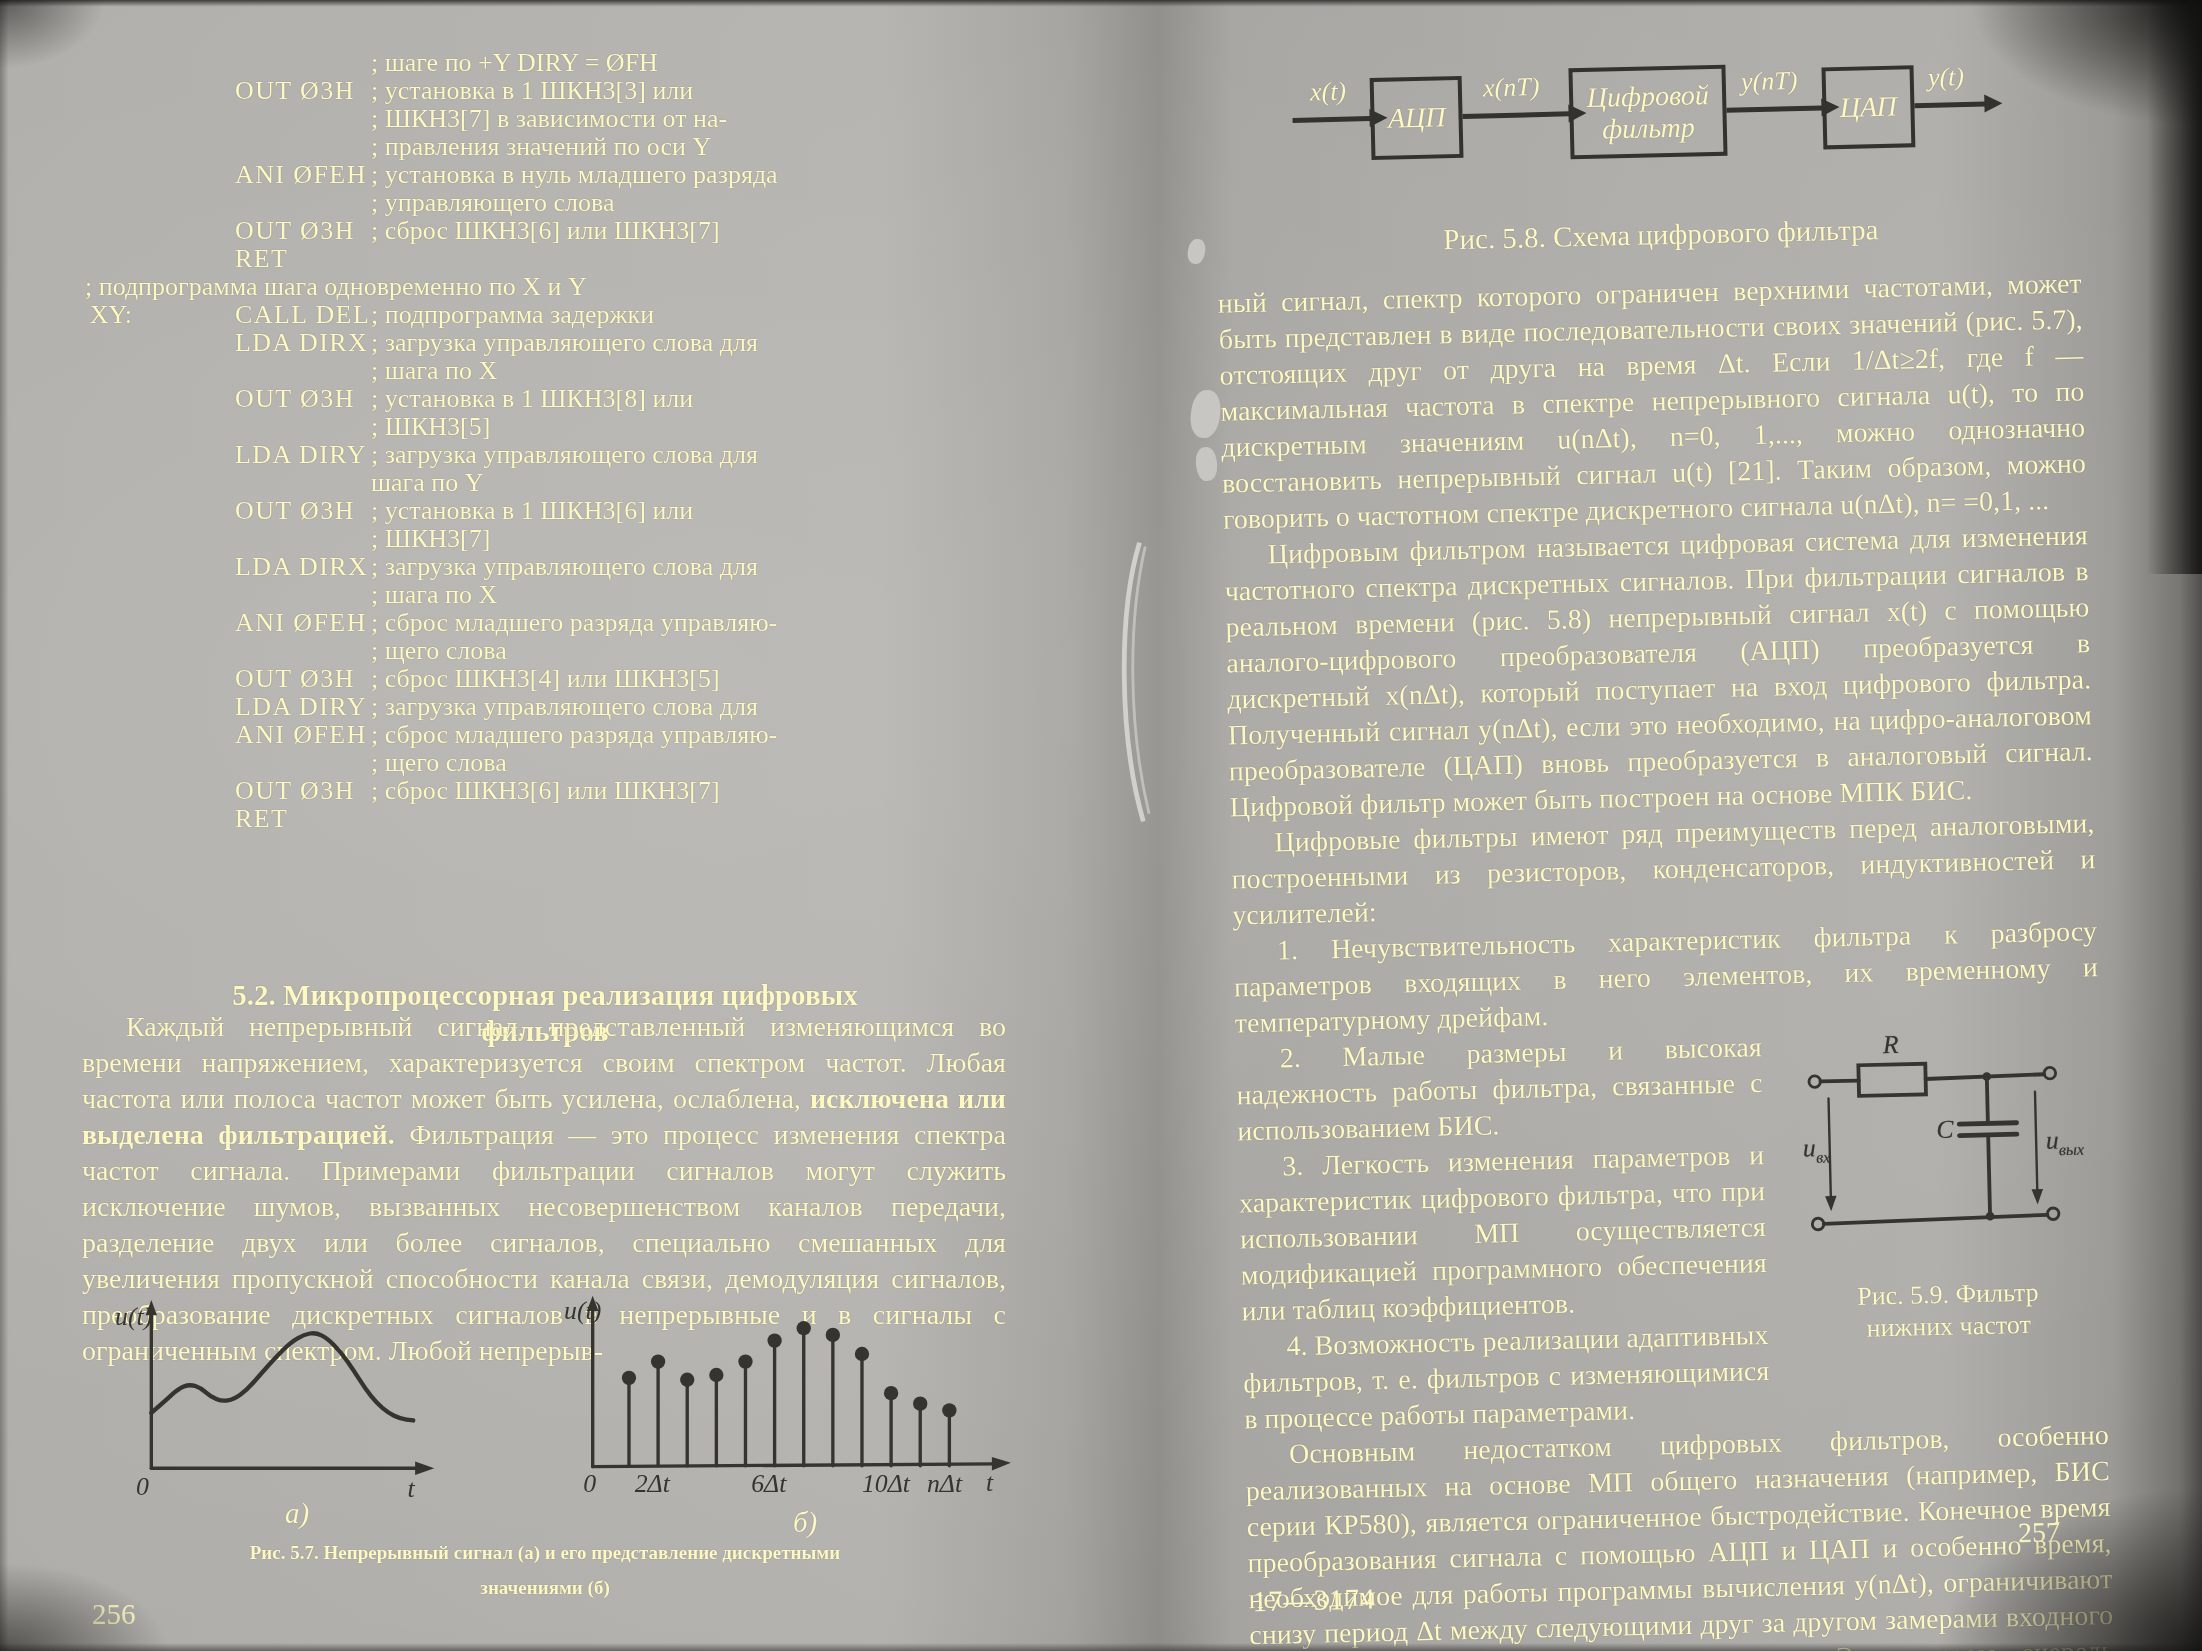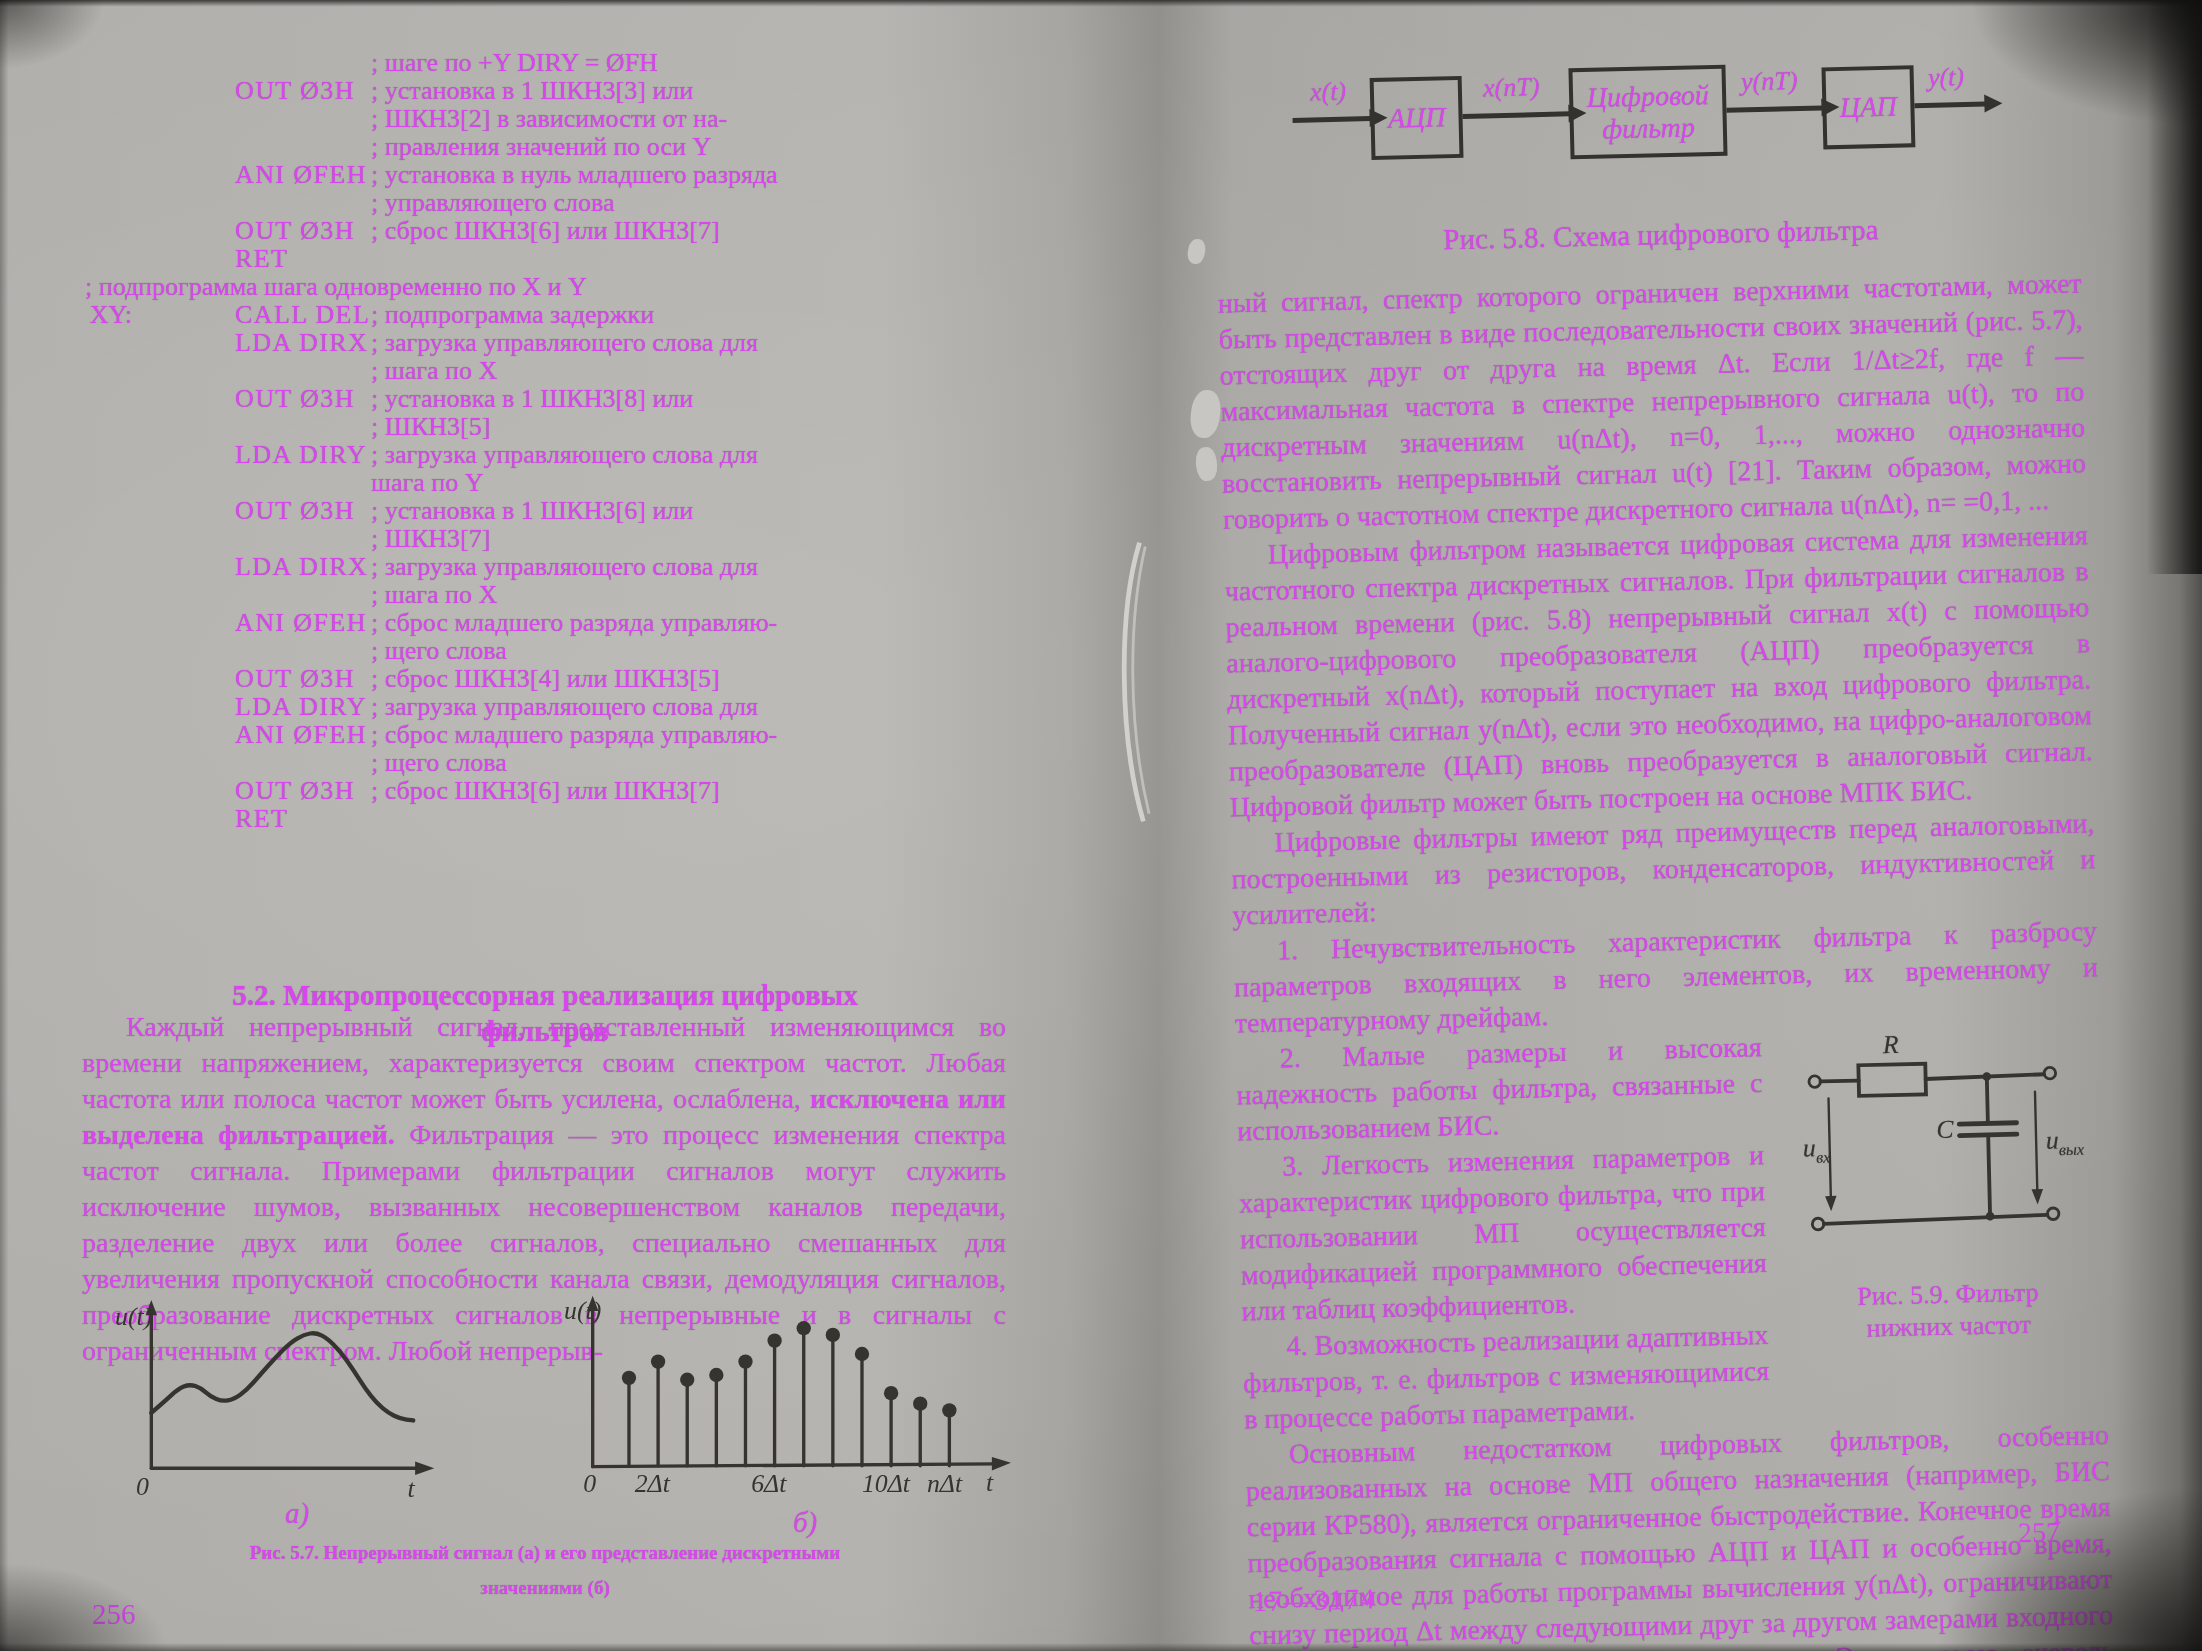--- a/index.html
+++ b/index.html
@@ -1,17 +1,17 @@
 <!DOCTYPE html>
 <html><head>
 <meta charset="utf-8">
 <style>
   html,body{margin:0;padding:0;background:#1c1c1a;}
   .scan{position:relative;width:2202px;height:1652px;overflow:hidden;
-        font-family:"Liberation Serif","DejaVu Serif",serif;color:#d946ef;}
+        font-family:"Liberation Serif","DejaVu Serif",serif;color:#fef9c3;}
   .paper{position:absolute;inset:0;
     background:
       linear-gradient(180deg, rgba(22,22,20,.75) 0px, rgba(22,22,20,0) 6.7px),
       linear-gradient(90deg, rgba(30,30,28,.35) 0px, rgba(30,30,28,0) 8.6px),
       radial-gradient(140% 95% at 28% 42%, rgba(255,255,255,.13), rgba(255,255,255,0) 70%),
       linear-gradient(90deg,#aeaca8 0%,#b3b1ad 40%,#a3a19d 48.5%,#8d8b87 52.6%,#a5a39f 56%,#adaba7 75%,#b0aeaa 88%,#9b9995 96%,#73716d 99%,#4a4846 100%),
       #aaa8a4;}
   .corner{position:absolute;pointer-events:none;}
   .corner-tl{left:0;top:0;width:124px;height:76px;background:radial-gradient(120% 130% at 0% 0%, rgba(18,18,16,.55), rgba(18,18,16,0) 70%);}
   .corner-tr{right:0;top:0;width:268px;height:124px;background:radial-gradient(120% 140% at 100% 0%, rgba(14,14,12,.92), rgba(14,14,12,0) 72%);}
@@ -90,21 +90,21 @@
 
     <div class="listing">
         <div class="lst-row">
           <span class="lst-comment">; шаге по +Y DIRY = ØFH</span>
         </div>
         <div class="lst-row">
           <span class="lst-op">OUT Ø3H</span>
           <span class="lst-comment">; установка в 1 ШКН3[3] или</span>
         </div>
         <div class="lst-row">
-          <span class="lst-comment">; ШКН3[2] в зависимости от на-</span>
+          <span class="lst-comment">; ШКН3[7] в зависимости от на-</span>
         </div>
         <div class="lst-row">
           <span class="lst-comment">; правления значений по оси Y</span>
         </div>
         <div class="lst-row">
           <span class="lst-op">ANI ØFEH</span>
           <span class="lst-comment">; установка в нуль младшего разряда</span>
         </div>
         <div class="lst-row">
           <span class="lst-comment">; управляющего слова</span>

